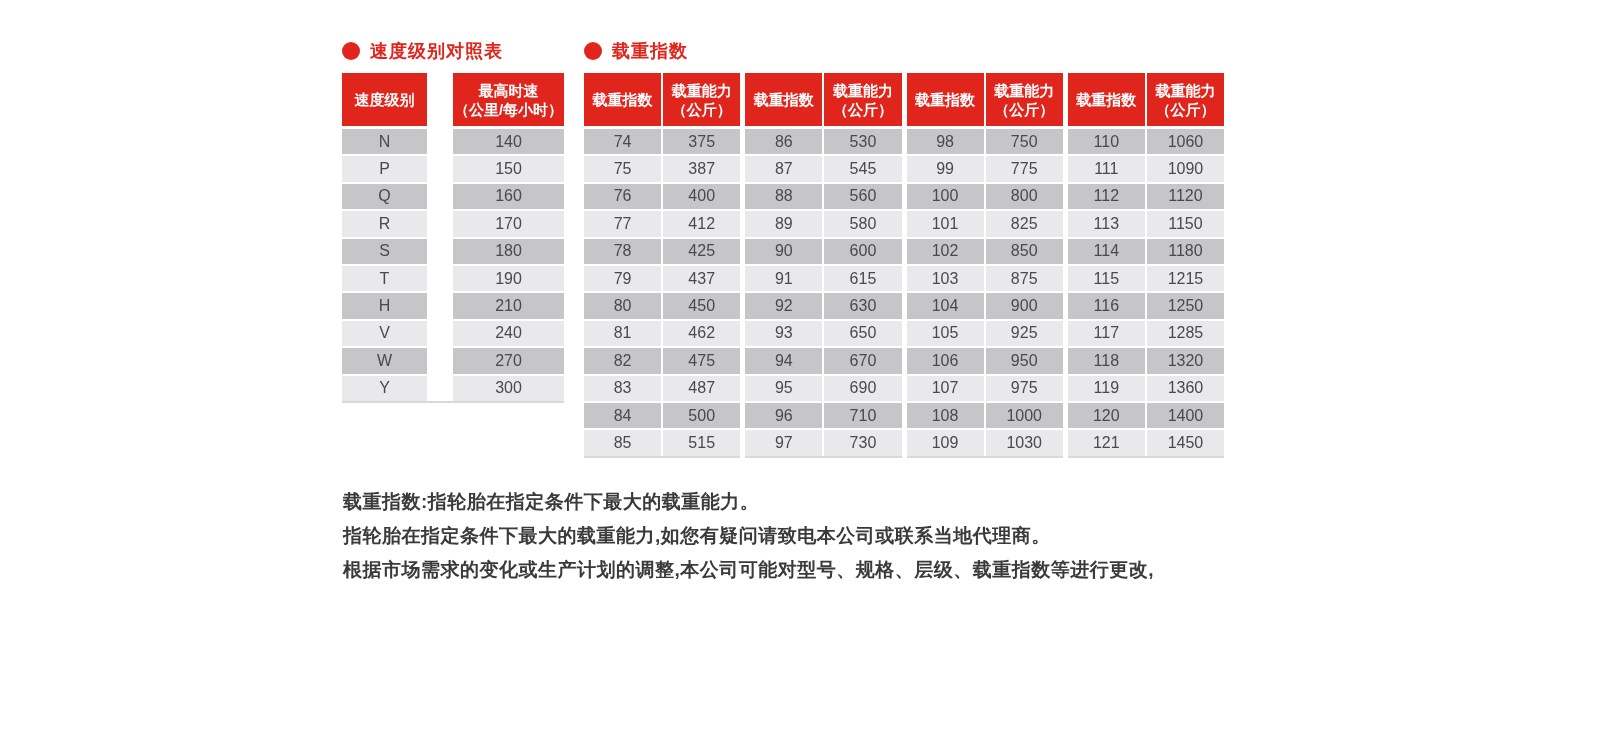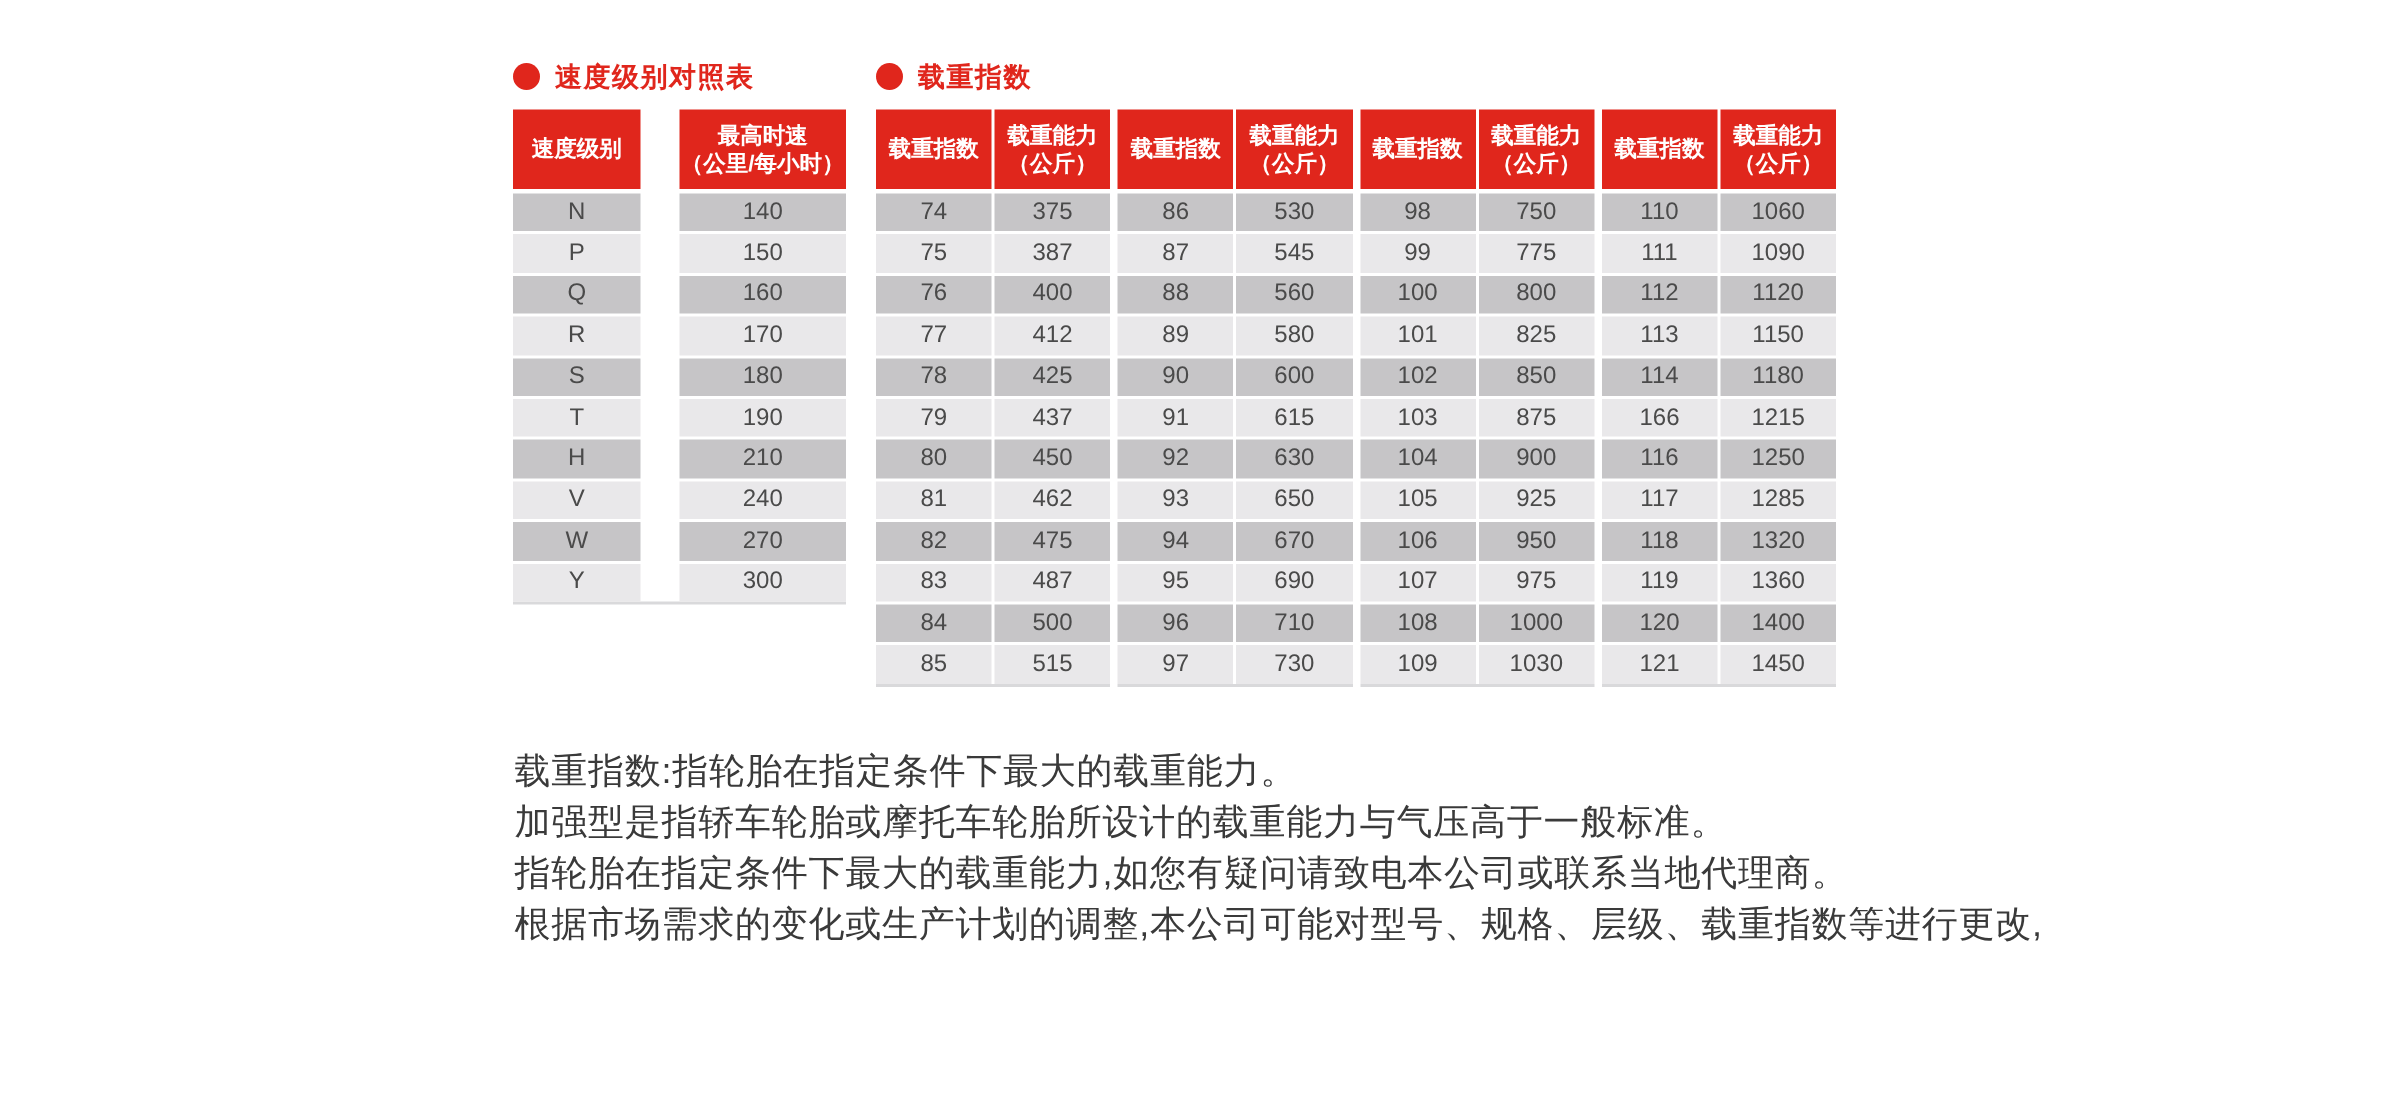--- a/index.html
+++ b/index.html
@@ -38,22 +38,22 @@
   .speed-block .c2 { flex:1;margin-left:24px; }
 
   
   .load-block { position:absolute; left:584px; top:40px; width:640px; }
   .load-groups { display:flex; gap:5px; }
   .load-group { flex:1; }
   .load-group .cell, .load-group .hcell { flex:1; }
 
   
   .notes {
-    position:absolute; left:343px; top:498px;
-    font-size:24px; line-height:34px; color:#3a3a3a; letter-spacing:0.5px;
+    position:absolute; left:343px; top:485px;
+    font-size:19px; line-height:34px; color:#3a3a3a; letter-spacing:0.5px;font-weight:bold;
   }
   .note-line { white-space:nowrap; }
 </style>
 </head>
 <body>
 
 <div class="page">
 
   <div class="speed-block">
     <div class="block-title">
@@ -384,21 +384,21 @@
               <div class="cell">113</div>
               <div class="cell">1150</div>
             </div>
 
             <div class="trow">
               <div class="cell">114</div>
               <div class="cell">1180</div>
             </div>
 
             <div class="trow">
-              <div class="cell">166</div>
+              <div class="cell">115</div>
               <div class="cell">1215</div>
             </div>
 
             <div class="trow">
               <div class="cell">116</div>
               <div class="cell">1250</div>
             </div>
 
             <div class="trow">
               <div class="cell">117</div>
@@ -428,21 +428,20 @@
       </div>
 
     </div>
   </div>
 
   <div class="notes">
 
       <div class="note-line">载重指数:指轮胎在指定条件下最大的载重能力。</div>
 
 
-      <div class="note-line">加强型是指轿车轮胎或摩托车轮胎所设计的载重能力与气压高于一般标准。</div>
 
       <div class="note-line">指轮胎在指定条件下最大的载重能力,如您有疑问请致电本公司或联系当地代理商。</div>
 
       <div class="note-line">根据市场需求的变化或生产计划的调整,本公司可能对型号、规格、层级、载重指数等进行更改,</div>
 
     </div>
 
 </div>
 
 </body></html>

